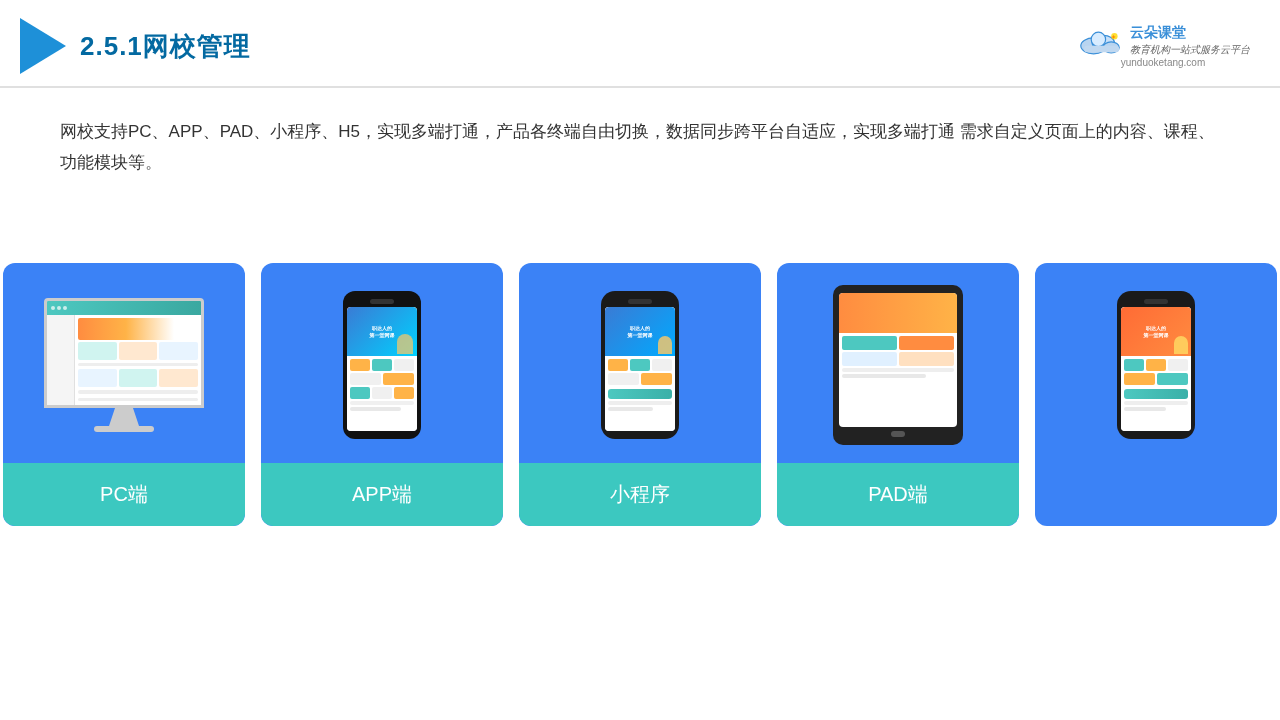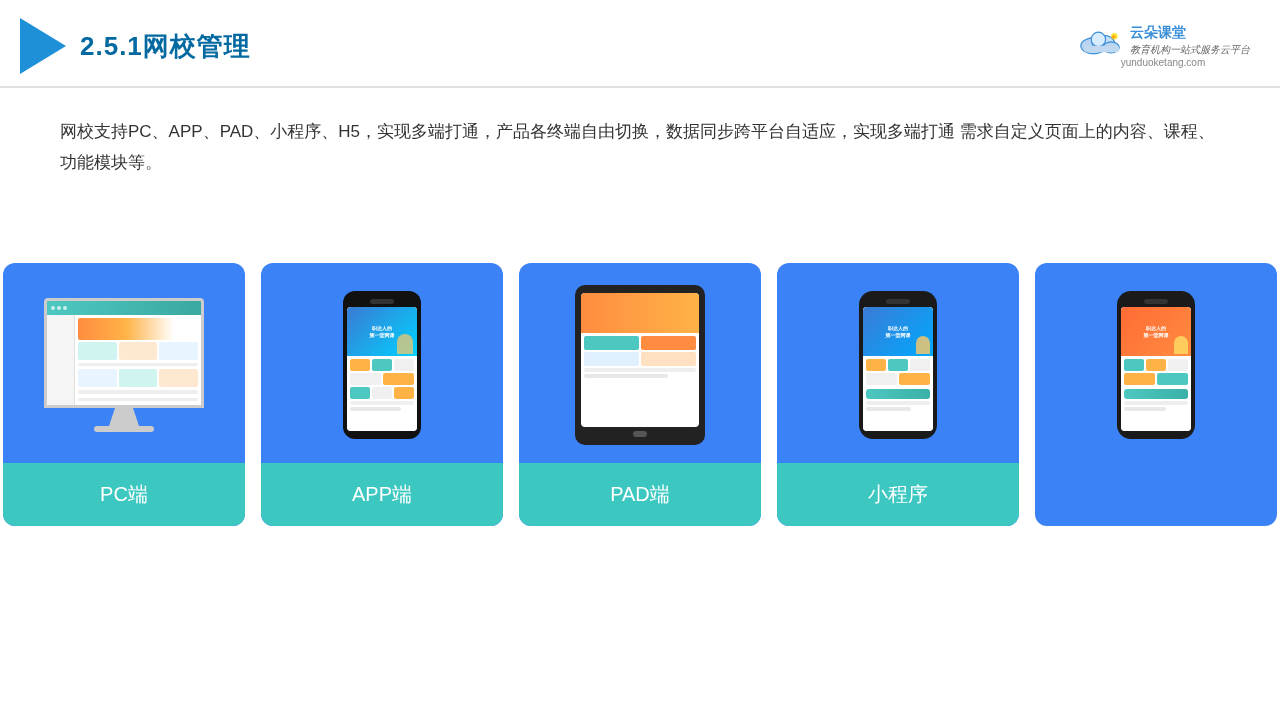--- a/index.html
+++ b/index.html
@@ -421,20 +421,53 @@
               </div>
             </div>
           </div>
         </div>
       </div>
       <div class="card-label">APP端</div>
     </div>
 
     <div class="card">
       <div class="card-image-area">
+        <div class="phone">
+          <div class="phone-body" style="background:#1a1a1a;border-radius:14px;">
+            <div class="phone-notch"></div>
+            <div class="phone-screen" style="background:#fff;">
+              <div class="app-screen">
+                <div class="app-top-banner" style="background:linear-gradient(135deg,#3a7bd5,#00aaff);">
+                  <div class="app-banner-text">职达人的<br>第一堂网课</div>
+                  <div style="position:absolute;right:3px;bottom:2px;width:14px;height:18px;background:rgba(255,200,100,0.8);border-radius:7px 7px 0 0;"></div>
+                </div>
+                <div class="app-bottom">
+                  <div class="app-row">
+                    <div class="app-box colored"></div>
+                    <div class="app-box teal-b"></div>
+                    <div class="app-box"></div>
+                  </div>
+                  <div class="app-row">
+                    <div class="app-box"></div>
+                    <div class="app-box colored"></div>
+                  </div>
+                  <div style="height:10px;background:linear-gradient(90deg,#4dc8c0,#3ab0a8);border-radius:3px;margin-top:2px;"></div>
+                  <div style="height:4px;background:#eee;border-radius:2px;"></div>
+                  <div style="height:4px;background:#e8e8e8;border-radius:2px;width:70%;"></div>
+                </div>
+              </div>
+            </div>
+          </div>
+        </div>
+      </div>
+      <div class="card-label">小程序</div>
+    </div>
+
+    <div class="card">
+      <div class="card-image-area">
         <div class="tablet">
           <div class="tablet-body">
             <div class="tablet-screen" style="background:#fff;overflow:hidden;">
 
               <div style="height:30%;background:linear-gradient(90deg,#ff8c40,#ffb347);"></div>
               <div style="padding:3px;display:flex;flex-direction:column;gap:2px;">
                 <div style="display:flex;gap:2px;">
                   <div style="flex:1;height:14px;background:#4dc8c0;border-radius:2px;"></div>
                   <div style="flex:1;height:14px;background:#ff8c40;border-radius:2px;"></div>
                 </div>
@@ -453,53 +486,20 @@
       <div class="card-label">PAD端</div>
     </div>
 
     <div class="card">
       <div class="card-image-area">
         <div class="phone">
           <div class="phone-body" style="background:#1a1a1a;border-radius:14px;">
             <div class="phone-notch"></div>
             <div class="phone-screen" style="background:#fff;">
               <div class="app-screen">
-                <div class="app-top-banner" style="background:linear-gradient(135deg,#3a7bd5,#00aaff);">
-                  <div class="app-banner-text">职达人的<br>第一堂网课</div>
-                  <div style="position:absolute;right:3px;bottom:2px;width:14px;height:18px;background:rgba(255,200,100,0.8);border-radius:7px 7px 0 0;"></div>
-                </div>
-                <div class="app-bottom">
-                  <div class="app-row">
-                    <div class="app-box colored"></div>
-                    <div class="app-box teal-b"></div>
-                    <div class="app-box"></div>
-                  </div>
-                  <div class="app-row">
-                    <div class="app-box"></div>
-                    <div class="app-box colored"></div>
-                  </div>
-                  <div style="height:10px;background:linear-gradient(90deg,#4dc8c0,#3ab0a8);border-radius:3px;margin-top:2px;"></div>
-                  <div style="height:4px;background:#eee;border-radius:2px;"></div>
-                  <div style="height:4px;background:#e8e8e8;border-radius:2px;width:70%;"></div>
-                </div>
-              </div>
-            </div>
-          </div>
-        </div>
-      </div>
-      <div class="card-label">小程序</div>
-    </div>
-
-    <div class="card">
-      <div class="card-image-area">
-        <div class="phone">
-          <div class="phone-body" style="background:#1a1a1a;border-radius:14px;">
-            <div class="phone-notch"></div>
-            <div class="phone-screen" style="background:#fff;">
-              <div class="app-screen">
                 <div class="app-top-banner" style="background:linear-gradient(135deg,#ff6b35,#ff8c40);">
                   <div class="app-banner-text">职达人的<br>第一堂网课</div>
                   <div style="position:absolute;right:3px;bottom:2px;width:14px;height:18px;background:rgba(255,220,100,0.8);border-radius:7px 7px 0 0;"></div>
                 </div>
                 <div class="app-bottom">
                   <div class="app-row">
                     <div class="app-box teal-b"></div>
                     <div class="app-box colored"></div>
                     <div class="app-box"></div>
                   </div>

